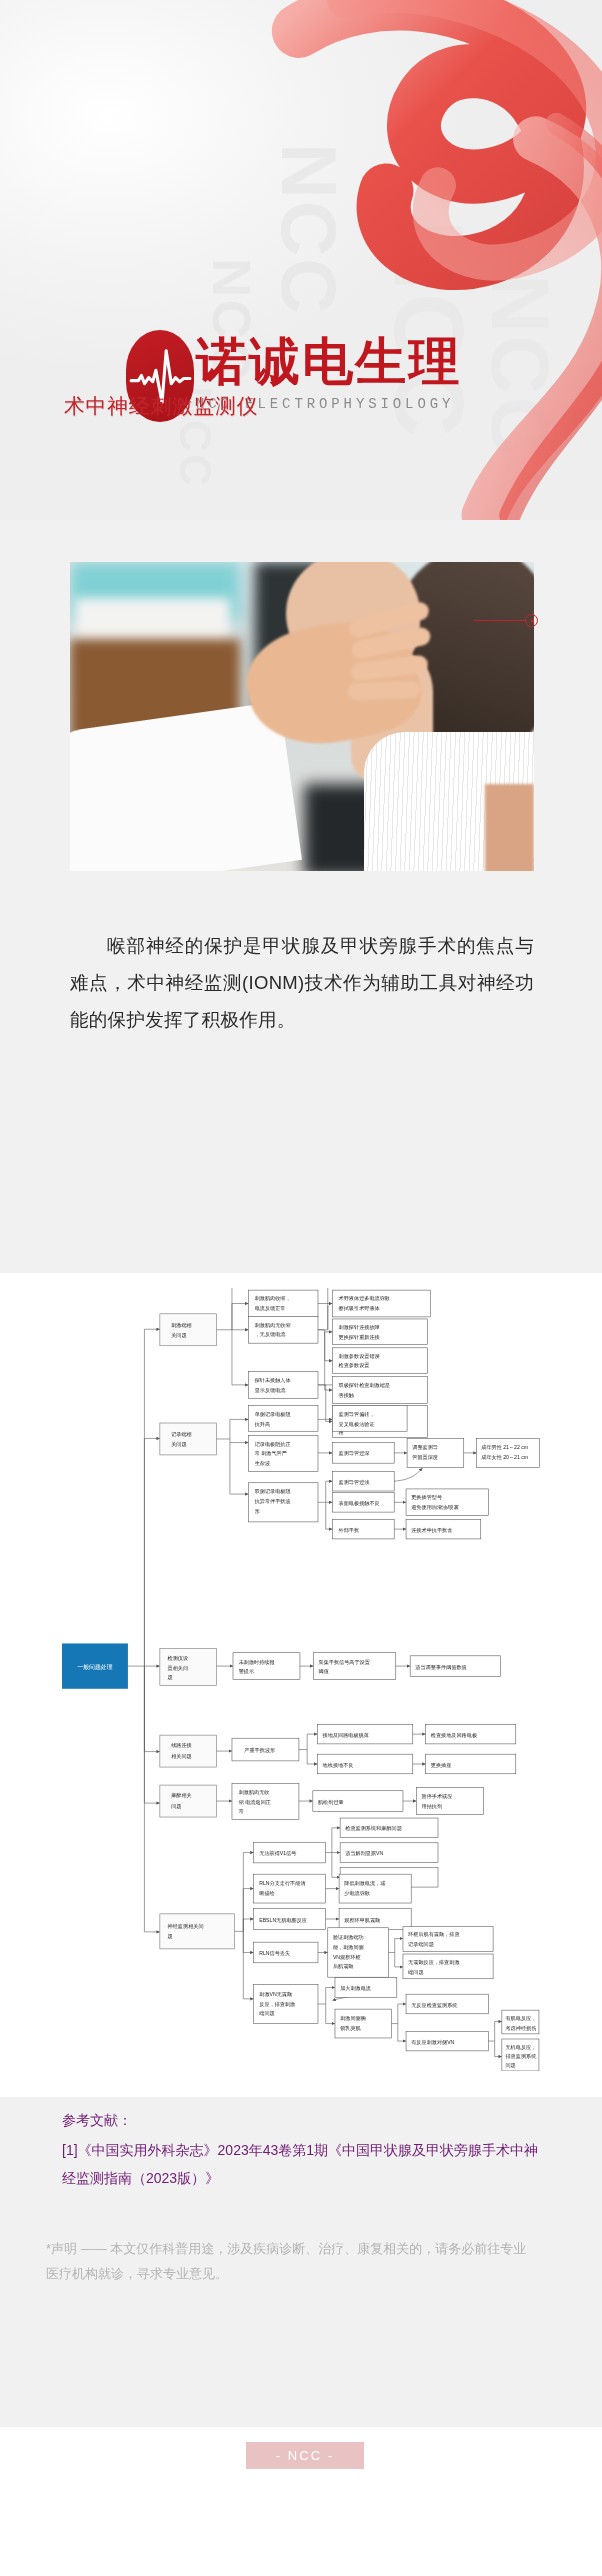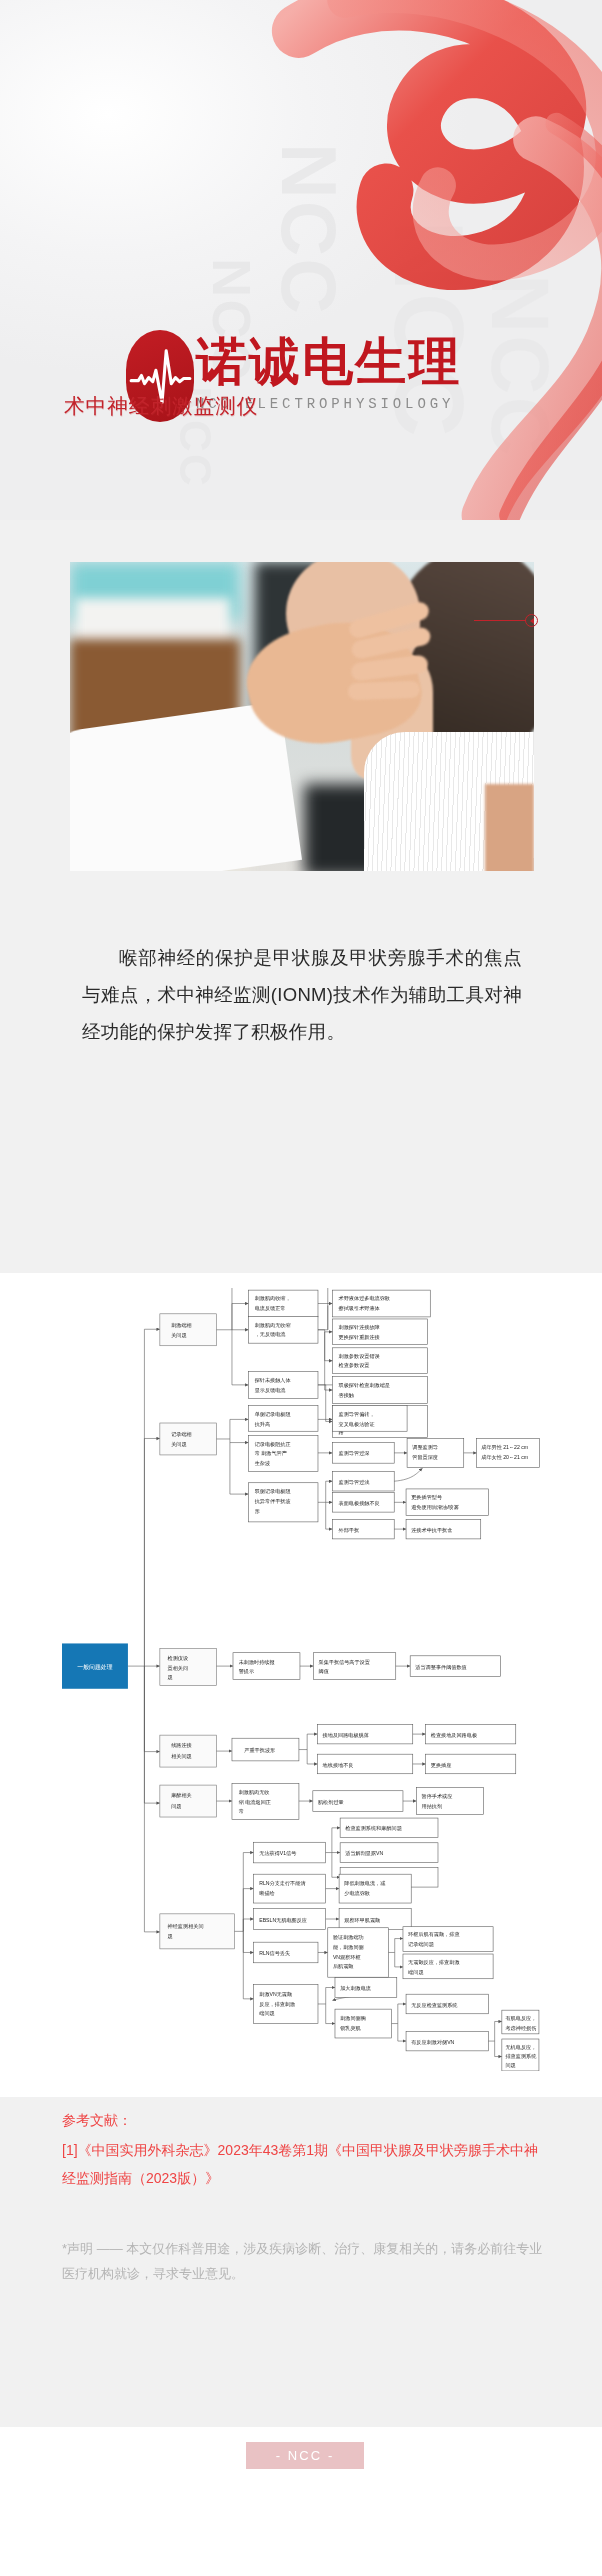--- a/index.html
+++ b/index.html
@@ -76,32 +76,32 @@
   .ph-hand   { position:absolute; left:178px; top:62px; width:170px; height:118px; background:#e9b893; border-radius:40% 50% 30% 50%; filter:blur(1px); transform:rotate(-12deg); }
   .ph-finger { position:absolute; background:#eec1a0; border-radius:15.5px; filter:blur(0.8px); }
   .ph-coat   { position:absolute; left:-15.5px; top:155px; width:237px; height:160px; background:#fbfbfb; border-radius:36px 15.5px 0 0; transform:rotate(-8deg); filter:blur(0.5px); }
 
   
   .body-band { position:absolute; left:0; top:912px; width:603px; height:361px; background:#f1f1f1; }
   .body-text {
     position:absolute; left:70px; top:927px; width:464px;
     font-size:18.5px; line-height:2.0; color:#2a2a2a; letter-spacing:0.3px; text-align:justify;
   }
-  .body-text p { text-indent:2em; margin:12px; }
+  .body-text p { text-indent:2em; margin:0; }
 
   
   .map-band { position:absolute; left:0; top:1273px; width:603px; height:824px; background:#ffffff; }
   .map-wrap { position:absolute; left:62px; top:1288px; width:479px; height:783px; background:#ffffff; }
   .map-svg { display:block; }
 
   
   .ref-band { position:absolute; left:0; top:2097px; width:603px; height:330px; background:#f1f1f1; }
-  .refs { position:absolute; left:62px; top:2107px; width:484px; font-size:14px; line-height:1.95; color:#ef4444; }
+  .refs { position:absolute; left:62px; top:2107px; width:484px; font-size:14px; line-height:1.95; color:#701a75; }
   .refs .r-title { margin-bottom:3.1px; }
-  .disclaimer { position:absolute; left:62px; top:2236px; width:484px; font-size:13px; line-height:1.95; color:#b4b4b4; }
+  .disclaimer { position:absolute; left:46px; top:2236px; width:484px; font-size:13px; line-height:1.95; color:#b4b4b4; }
 
   
   .ncc-tag {
     position:absolute; left:246px; top:2442px; width:118px; height:27px;
     background:#e9c2c4; color:#ffffff; font-size:13px; letter-spacing:2.1px;
     display:flex; align-items:center; justify-content:center;
   }
 
   
   .slogan-band { position:absolute; left:0; top:2427px; width:603px; height:948px;

